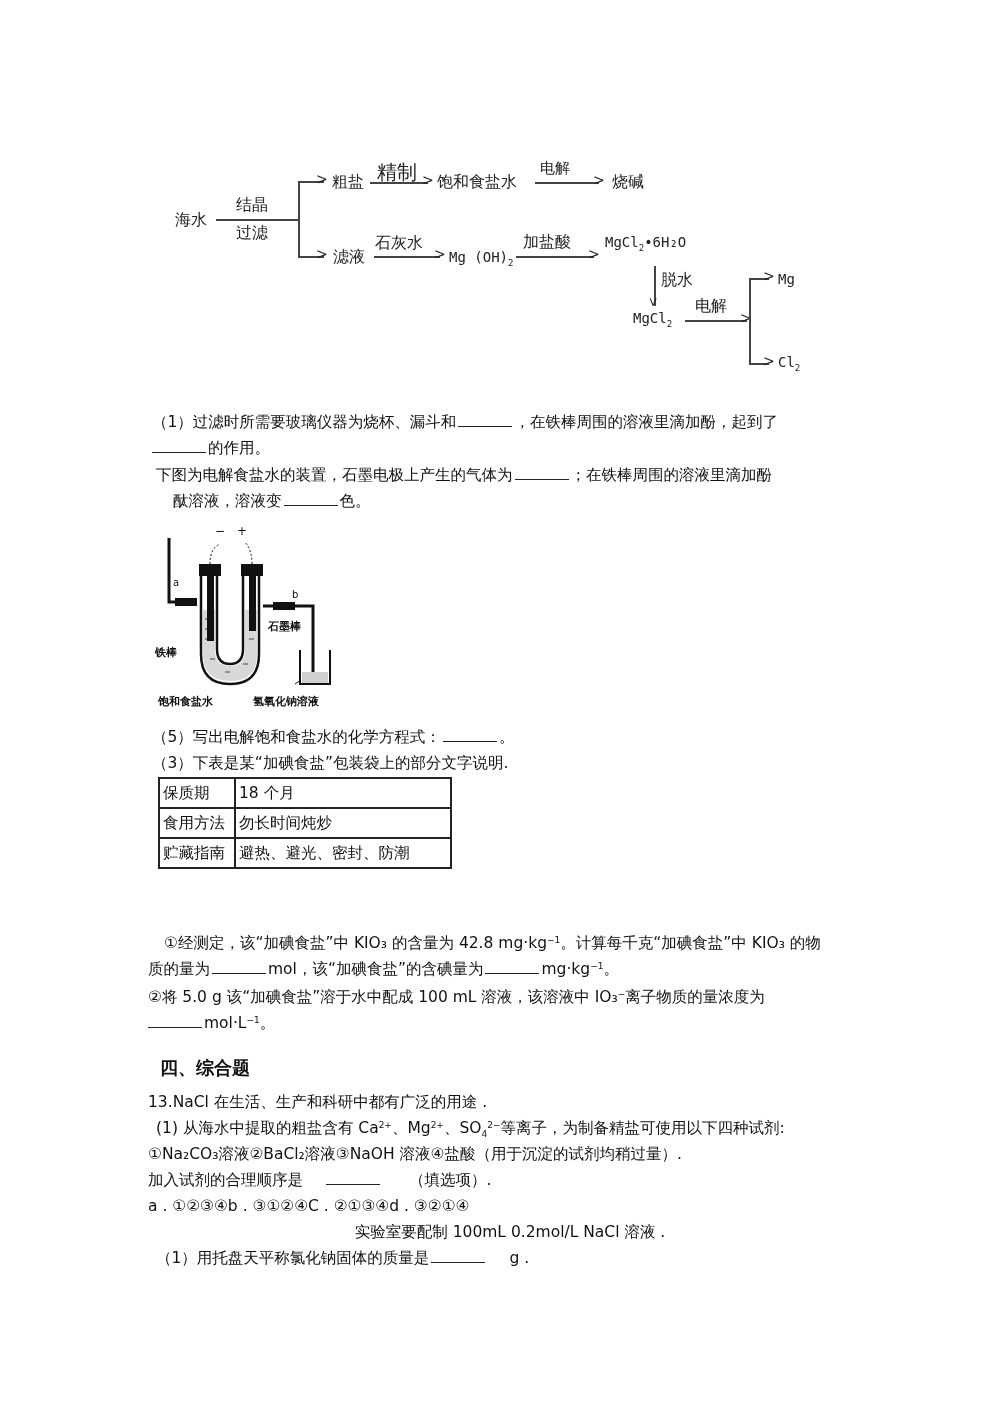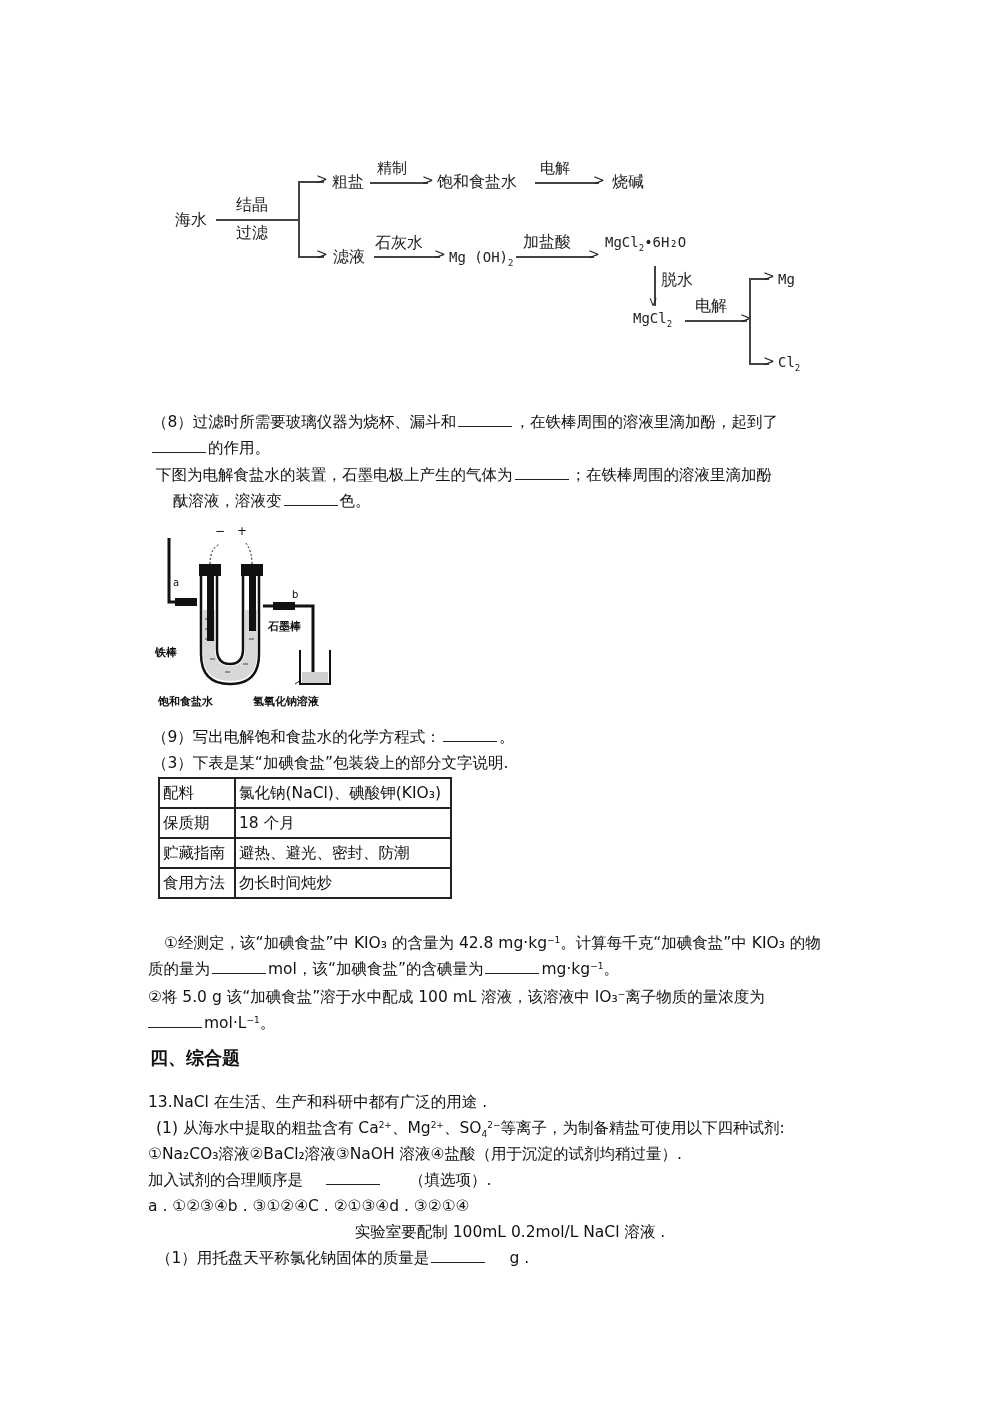--- a/index.html
+++ b/index.html
@@ -10,38 +10,38 @@
   .flow-mono { font-family:"DejaVu Sans Mono", monospace; font-size:14px; color:#222; white-space:nowrap; }
   .line { position:absolute; background:#444; }
   .para { position:absolute; left:152px; width:700px; font-size:15.5px; line-height:26px; white-space:nowrap; }
   .blank { display:inline-block; width:54px; border-bottom:1px solid #222; height:1em; vertical-align:baseline; margin:0 2px; }
   sup { font-size:9px; vertical-align:top; position:relative; top:-3px; }
   sub { font-size:9px; }
   table.info { position:absolute; left:158px; top:777px; border-collapse:collapse; font-size:15.5px; }
   table.info td { border:2px solid #222; padding:2px 3px; height:24px; white-space:nowrap; }
   table.info td.k { width:68px; }
   table.info td.v { width:208px; }
-  h2.sec { position:absolute; left:150px; top:1046px; margin:0; font-size:18px; font-weight:bold; }
+  h2.sec { position:absolute; left:150px; top:1046px; margin:10px; font-size:18px; font-weight:bold; }
 </style>
 </head>
 <body>
 
 <div>
   <span class="abs flow" style="left:175px;top:210px;">海水</span>
   <div class="line" style="left:216px;top:219px;width:83px;height:1.5px;"></div>
   <span class="abs flow" style="left:236px;top:195px;text-align:right;">结晶</span>
   <span class="abs flow" style="left:236px;top:223px;">过滤</span>
   <div class="line" style="left:298px;top:181px;width:1.5px;height:76px;"></div>
   <div class="line" style="left:298px;top:181px;width:26px;height:1.5px;"></div>
   <div class="line" style="left:298px;top:256px;width:26px;height:1.5px;"></div>
   <span class="abs flow" style="left:316px;top:171px;font-size:14px;">&gt;</span>
   <span class="abs flow" style="left:316px;top:246px;font-size:14px;">&gt;</span>
 
   <span class="abs flow" style="left:332px;top:172px;">粗盐</span>
-  <span class="abs flow" style="left:377px;top:159px;font-size:15px;">精制</span>
+  <span class="abs flow" style="left:377px;top:159px;font-size:20px;">精制</span>
   <div class="line" style="left:370px;top:182px;width:58px;height:1.5px;"></div>
   <span class="abs flow" style="left:422px;top:172px;font-size:14px;">&gt;</span>
   <span class="abs flow" style="left:437px;top:172px;">饱和食盐水</span>
   <span class="abs flow" style="left:540px;top:159px;font-size:15px;">电解</span>
   <div class="line" style="left:535px;top:182px;width:64px;height:1.5px;"></div>
   <span class="abs flow" style="left:593px;top:172px;font-size:14px;">&gt;</span>
   <span class="abs flow" style="left:612px;top:172px;">烧碱</span>
 
   <span class="abs flow" style="left:333px;top:247px;">滤液</span>
   <span class="abs flow" style="left:375px;top:233px;">石灰水</span>
@@ -64,21 +64,21 @@
   <div class="line" style="left:749px;top:278px;width:1.5px;height:86px;"></div>
   <div class="line" style="left:749px;top:278px;width:20px;height:1.5px;"></div>
   <div class="line" style="left:749px;top:363px;width:20px;height:1.5px;"></div>
   <span class="abs flow" style="left:763px;top:268px;font-size:14px;">&gt;</span>
   <span class="abs flow" style="left:763px;top:353px;font-size:14px;">&gt;</span>
   <span class="abs flow-mono" style="left:778px;top:271px;">Mg</span>
   <span class="abs flow-mono" style="left:778px;top:354px;"><span>Cl</span><sub>2</sub></span>
 </div>
 
 <div class="para" style="top:409px;">
-  <span>（8）过滤时所需要玻璃仪器为烧杯、漏斗和</span><span class="blank"></span><span>，在铁棒周围的溶液里滴加酚，起到了</span>
+  <span>（1）过滤时所需要玻璃仪器为烧杯、漏斗和</span><span class="blank"></span><span>，在铁棒周围的溶液里滴加酚，起到了</span>
 </div>
 <div class="para" style="top:435px;">
   <span class="blank" style="margin-left:0"></span><span>的作用。</span>
 </div>
 <div class="para" style="top:462px;left:156px;">
   <span>下图为电解食盐水的装置，石墨电极上产生的气体为</span><span class="blank"></span><span>；在铁棒周围的溶液里滴加酚</span>
 </div>
 <div class="para" style="top:488px;margin-left:21px;">
   <span>酞溶液，溶液变</span><span class="blank"></span><span>色。</span>
 </div>
@@ -123,43 +123,39 @@
 <span class="abs" style="left:215px;top:524px;font-size:12px;">−</span>
 <span class="abs" style="left:237px;top:524px;font-size:12px;">+</span>
 <span class="abs" style="left:173px;top:577px;font-size:10px;">a</span>
 <span class="abs" style="left:292px;top:589px;font-size:10px;">b</span>
 <span class="abs" style="left:268px;top:619px;font-size:11px;font-weight:bold;">石墨棒</span>
 <span class="abs" style="left:155px;top:645px;font-size:11px;font-weight:bold;">铁棒</span>
 <span class="abs" style="left:158px;top:694px;font-size:11px;font-weight:bold;">饱和食盐水</span>
 <span class="abs" style="left:253px;top:694px;font-size:11px;font-weight:bold;">氢氧化钠溶液</span>
 
 <div class="para" style="top:724px;">
-  <span>（9）写出电解饱和食盐水的化学方程式：</span><span class="blank"></span><span>。</span>
+  <span>（5）写出电解饱和食盐水的化学方程式：</span><span class="blank"></span><span>。</span>
 </div>
 <div class="para" style="top:750px;">
   <span>（3）下表是某“加碘食盐”包装袋上的部分文字说明.</span>
 </div>
 
 <table class="info">
   <tbody>
-      <tr>
-    <td class="k">配料</td>
-    <td class="v">氯化钠(NaCl)、碘酸钾(KIO₃)</td>
-  </tr>
   <tr>
     <td class="k">保质期</td>
     <td class="v">18 个月</td>
   </tr>
   <tr>
+    <td class="k">食用方法</td>
+    <td class="v">勿长时间炖炒</td>
+  </tr>
+  <tr>
     <td class="k">贮藏指南</td>
     <td class="v">避热、避光、密封、防潮</td>
-  </tr>
-  <tr>
-    <td class="k">食用方法</td>
-    <td class="v">勿长时间炖炒</td>
   </tr>
 </tbody>
   </table>
 
 <div class="para" style="top:930px;left:164px;">
   <span>①经测定，该“加碘食盐”中 KIO₃ 的含量为 42.8 mg·kg</span><sup>−1</sup><span>。计算每千克“加碘食盐”中 KIO₃ 的物</span>
 </div>
 <div class="para" style="top:956px;left:148px;">
   <span>质的量为</span><span class="blank"></span><span>mol，该“加碘食盐”的含碘量为</span><span class="blank"></span><span>mg·kg</span><sup>−1</sup><span>。</span>
 </div>

